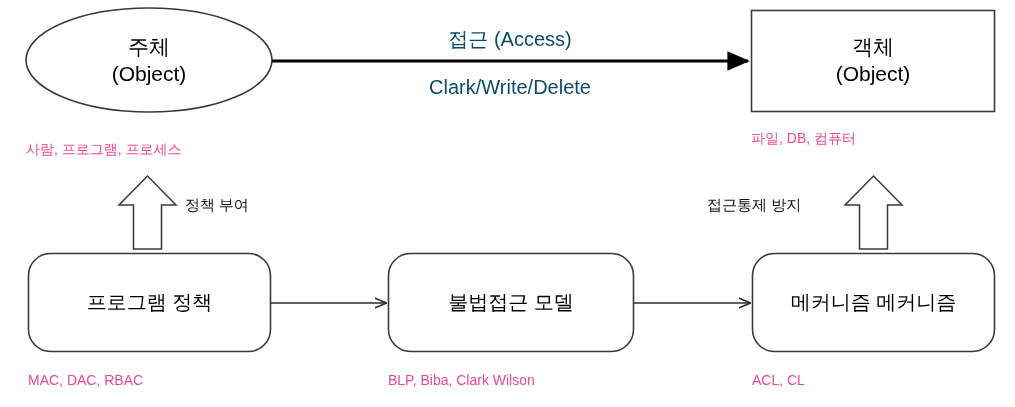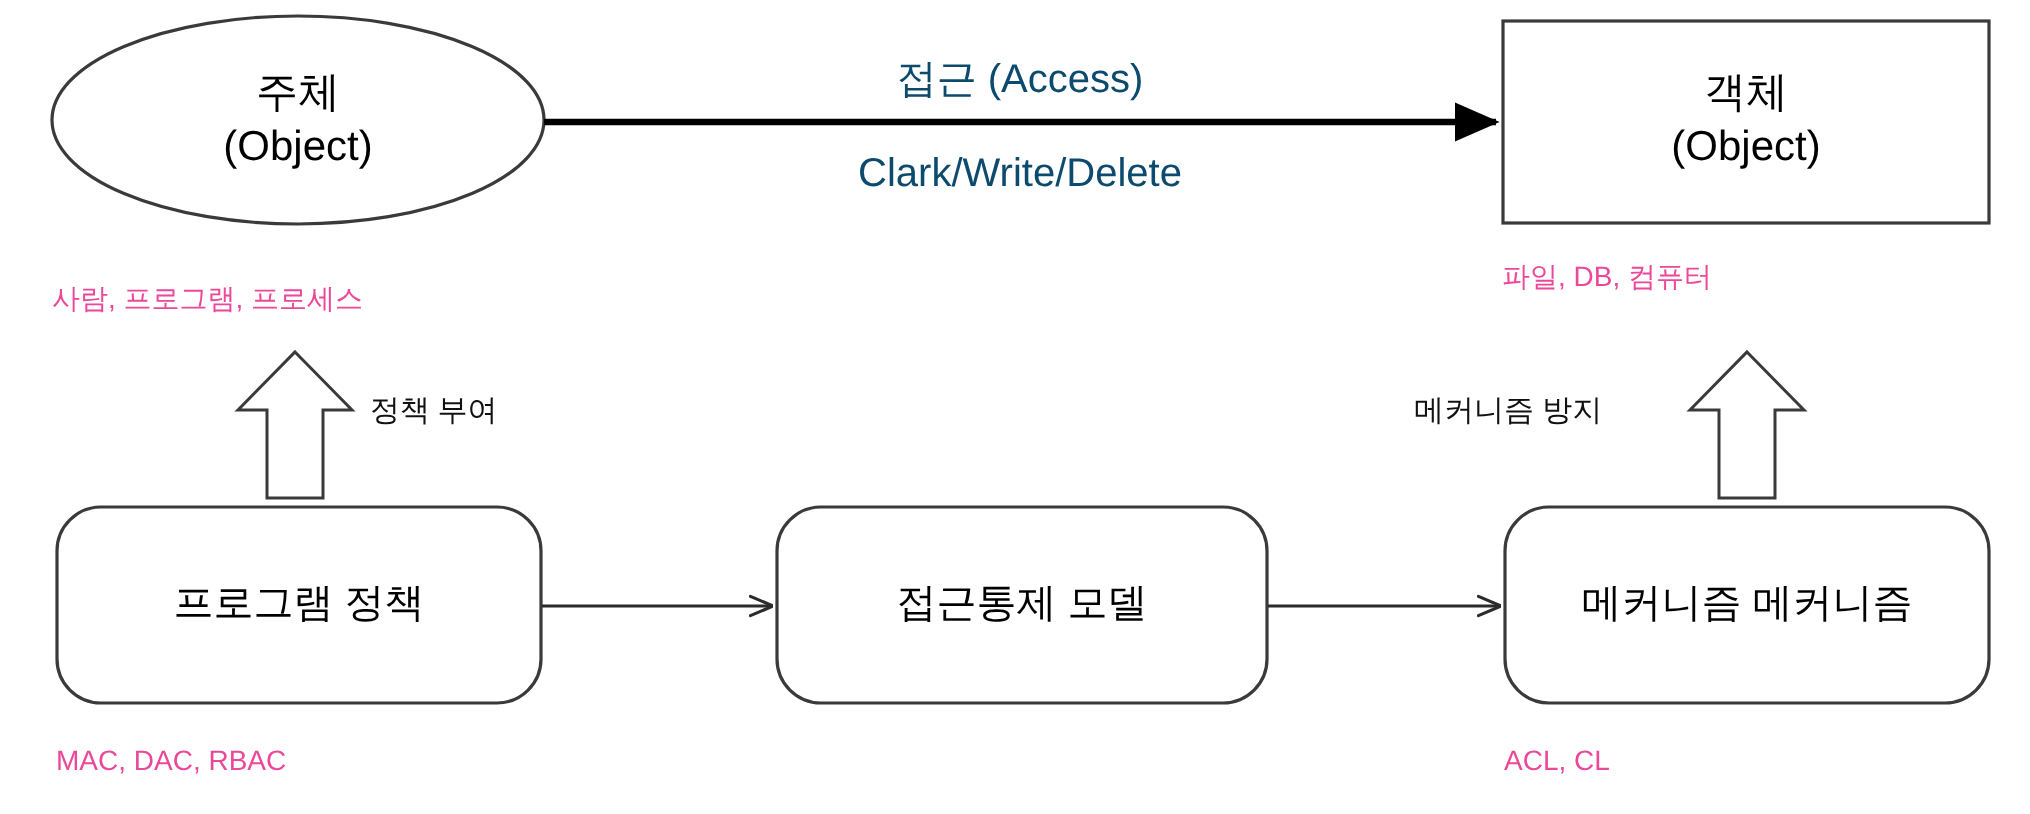--- a/index.html
+++ b/index.html
@@ -112,28 +112,29 @@
     <span class="ln">(Object)</span>
   </div>
 
   <div class="edge-label" style="left:400px; top:26px; width:220px;">접근 (Access)</div>
   <div class="edge-label" style="left:400px; top:76px; width:220px;">Clark/Write/Delete</div>
 
   <div class="caption" style="left:26px; top:141px; width:246px;">사람, 프로그램, 프로세스</div>
   <div class="caption" style="left:751px; top:130px; width:244px;">파일, DB, 컴퓨터</div>
 
   <div class="arrow-label" style="left:185px; top:196px;font-family:Liberation Serif, serif;">정책 부여</div>
-  <div class="arrow-label" style="left:707px; top:196px;">메커니즘 방지</div>
+  <div class="arrow-label" style="left:707px; top:196px;">접근통제 방지</div>
 
   <div class="node-label box-label" style="left:28px; top:253px; width:243px; height:99px;">
     <span class="ln">프로그램 정책</span>
   </div>
   <div class="node-label box-label" style="left:388px; top:253px; width:246px; height:99px;">
-    <span class="ln">접근통제 모델</span>
+    <span class="ln">불법접근 모델</span>
   </div>
   <div class="node-label box-label" style="left:752px; top:253px; width:243px; height:99px;">
     <span class="ln">메커니즘 메커니즘</span>
   </div>
 
   <div class="caption" style="left:28px; top:372px; width:243px;">MAC, DAC, RBAC</div>
+  <div class="caption" style="left:388px; top:372px; width:246px;">BLP, Biba,  Clark  Wilson</div>
   <div class="caption" style="left:752px; top:372px; width:243px;">ACL, CL</div>
 
 </div>
 
 </body></html>

